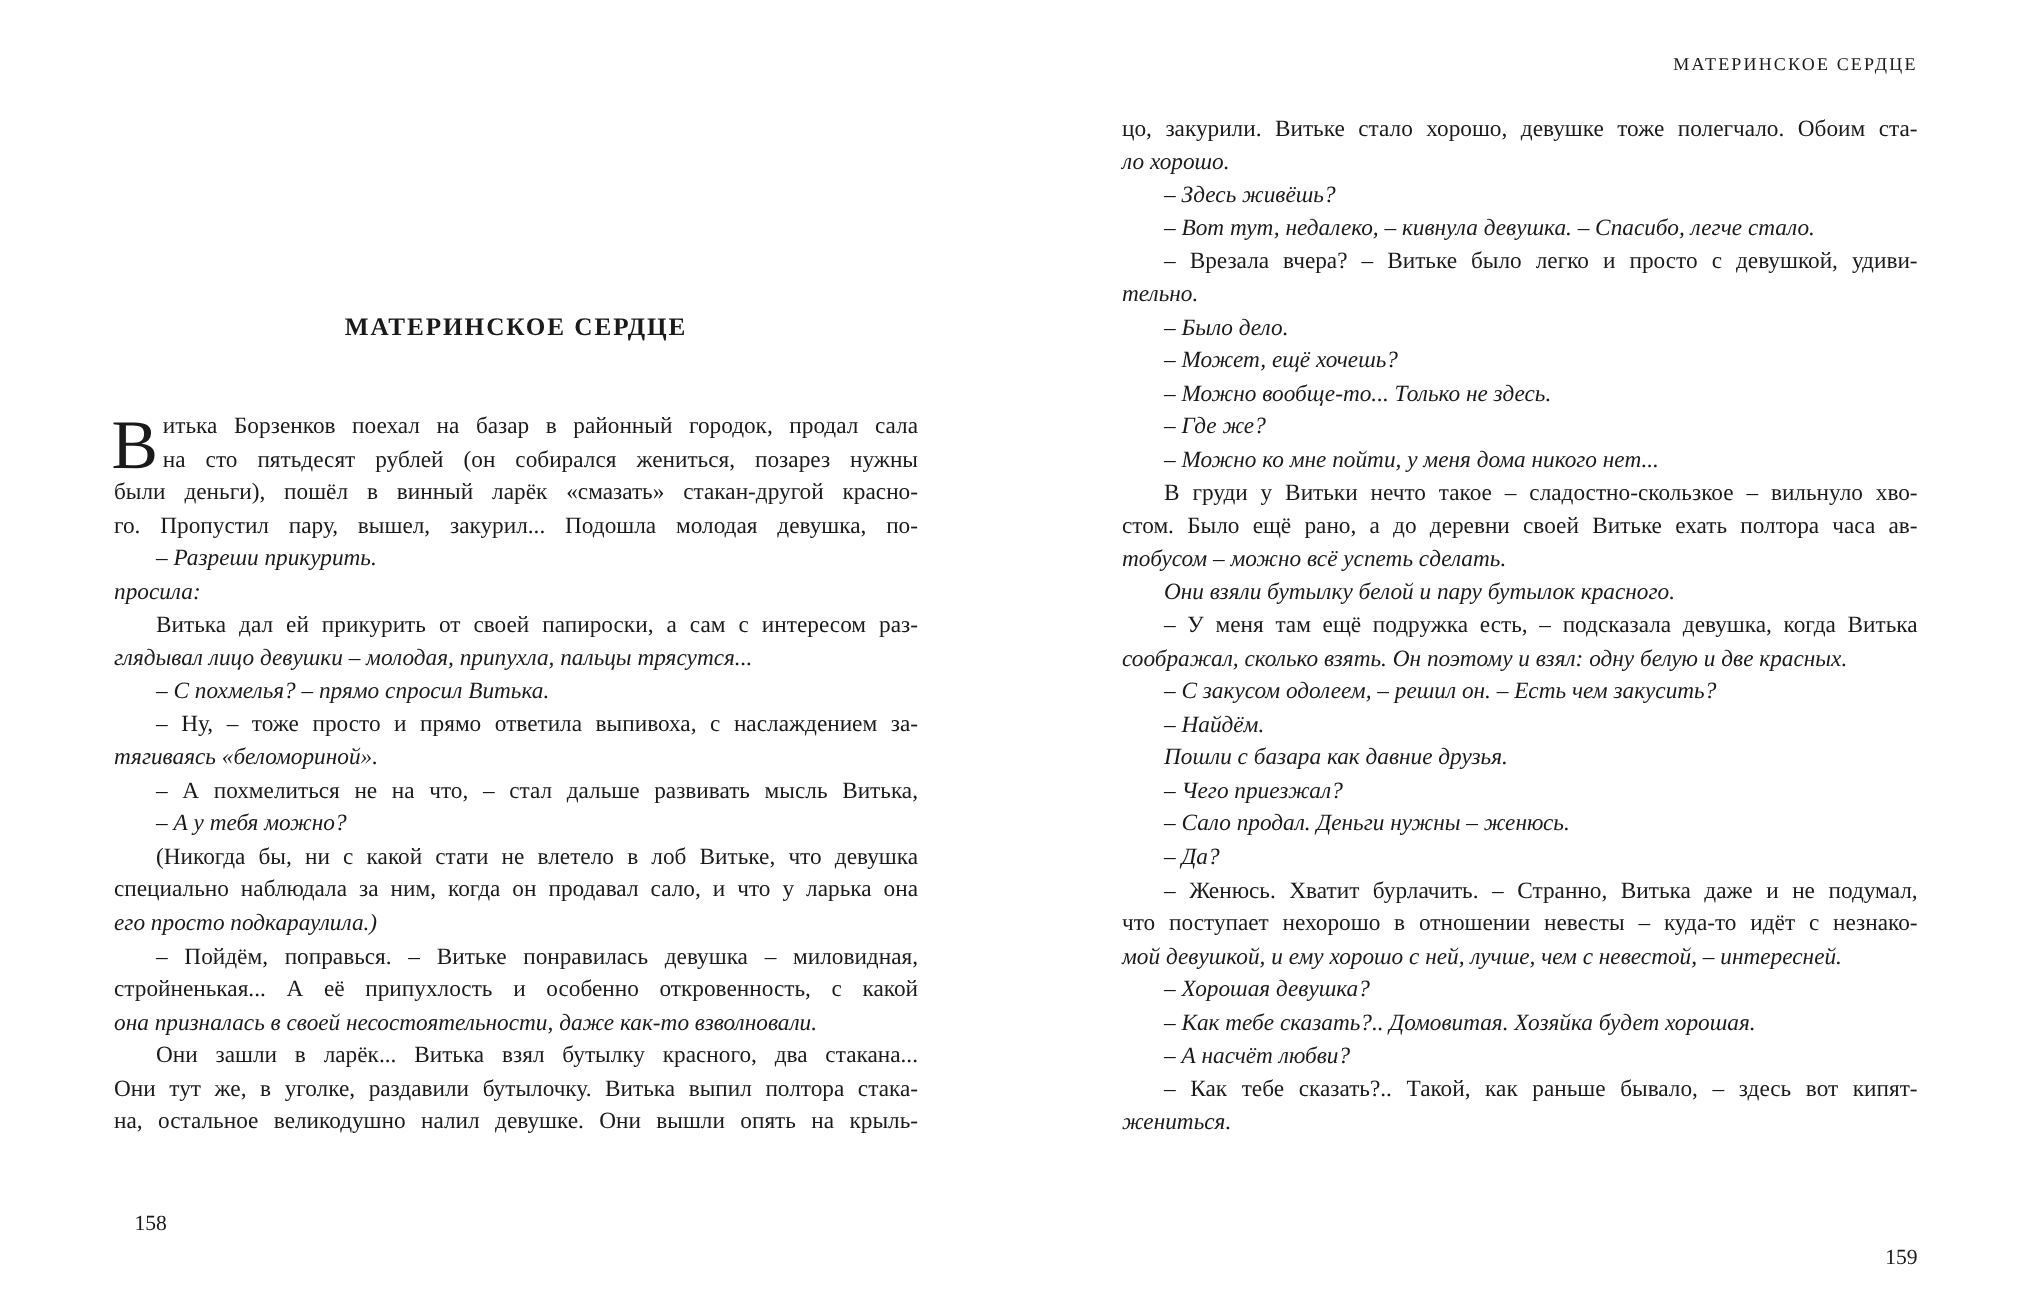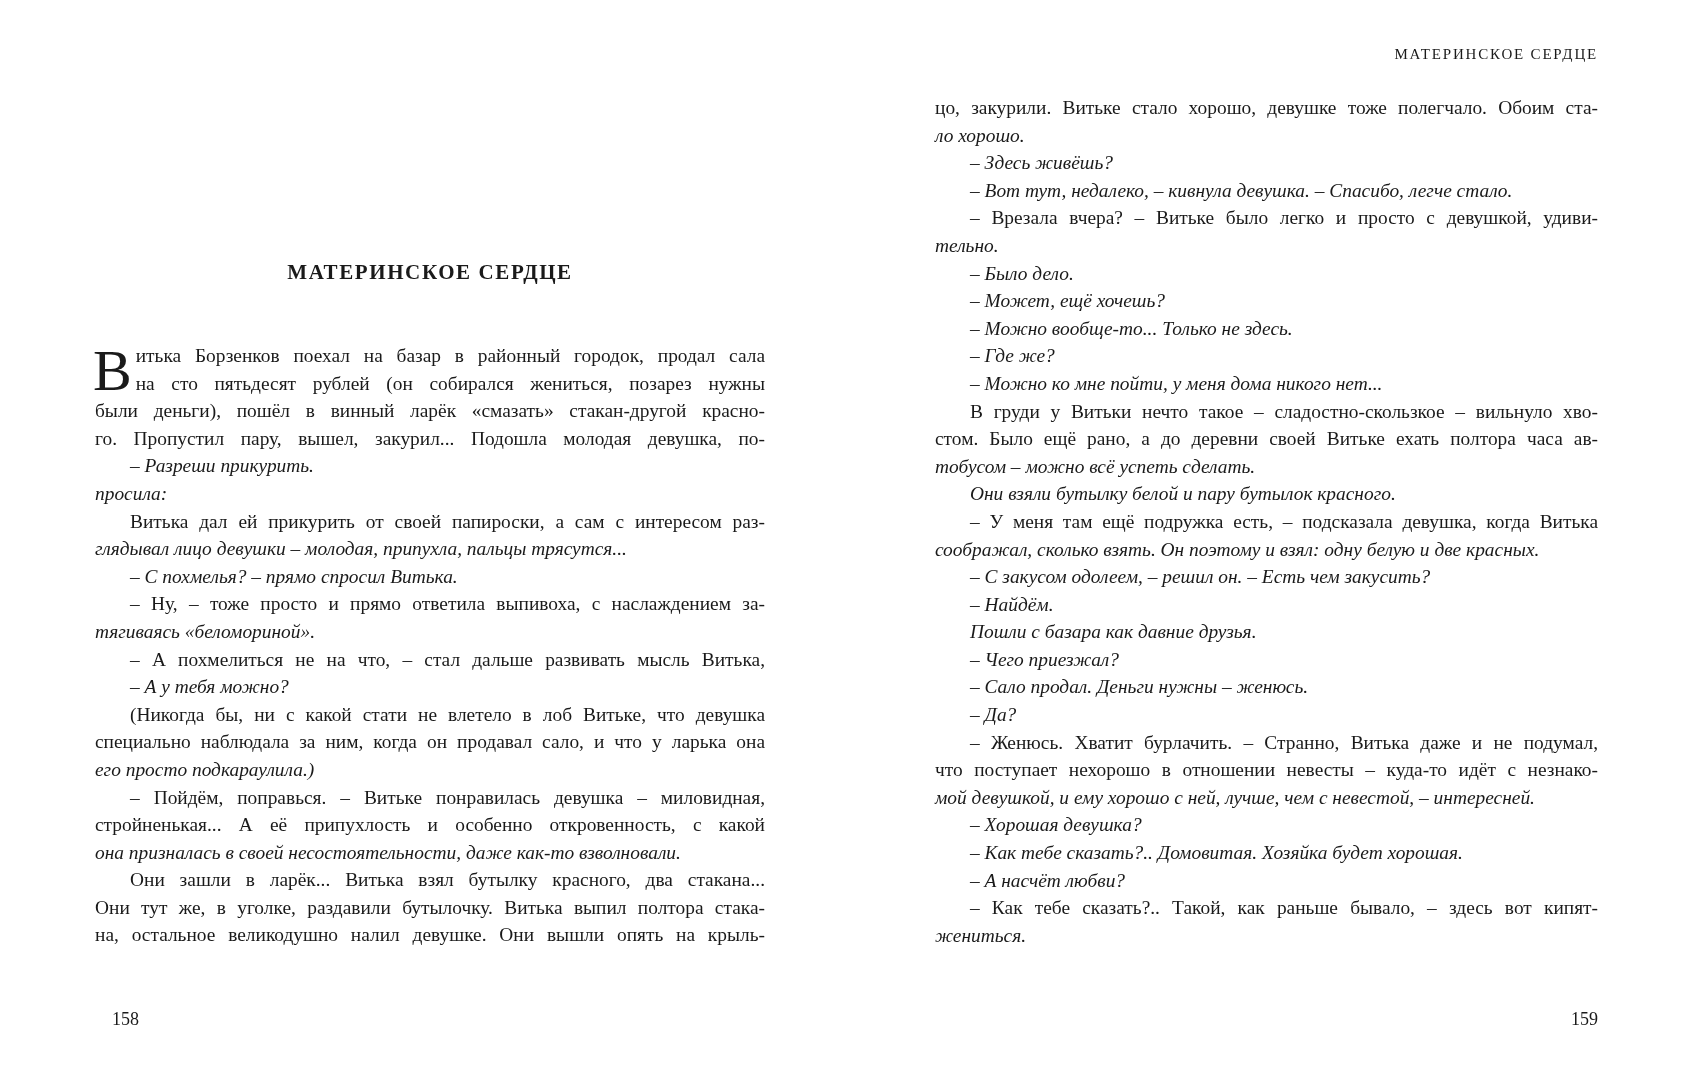--- a/index.html
+++ b/index.html
@@ -90,21 +90,21 @@
       margin: 6px 4px 0 -2px;
       font-weight: normal;
     }
     .page-number {
       position: absolute;
       top: 1008px;
       font-size: 18px;
       line-height: 22px;
     }
     .page-left .page-number { left: 95px; margin-left: 17px; }
-    .page-right .page-number { right: 94px; }
+    .page-right .page-number { right: 94px; margin-top: 28px; }
   </style>
 </head>
 <body>
 
 <div class="spread">
 
   <div class="page page-left">
     <h1 class="chapter-title">МАТЕРИНСКОЕ СЕРДЦЕ</h1>
 
     <div class="body-text" id="left-body">

